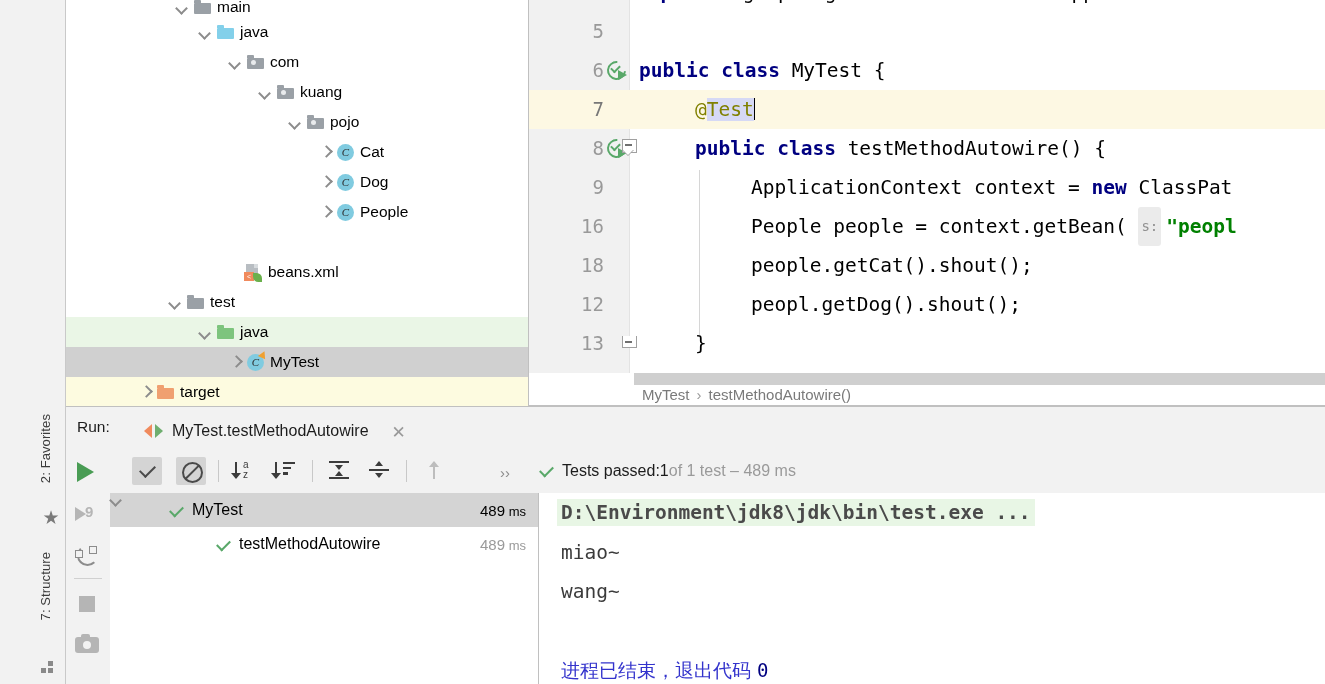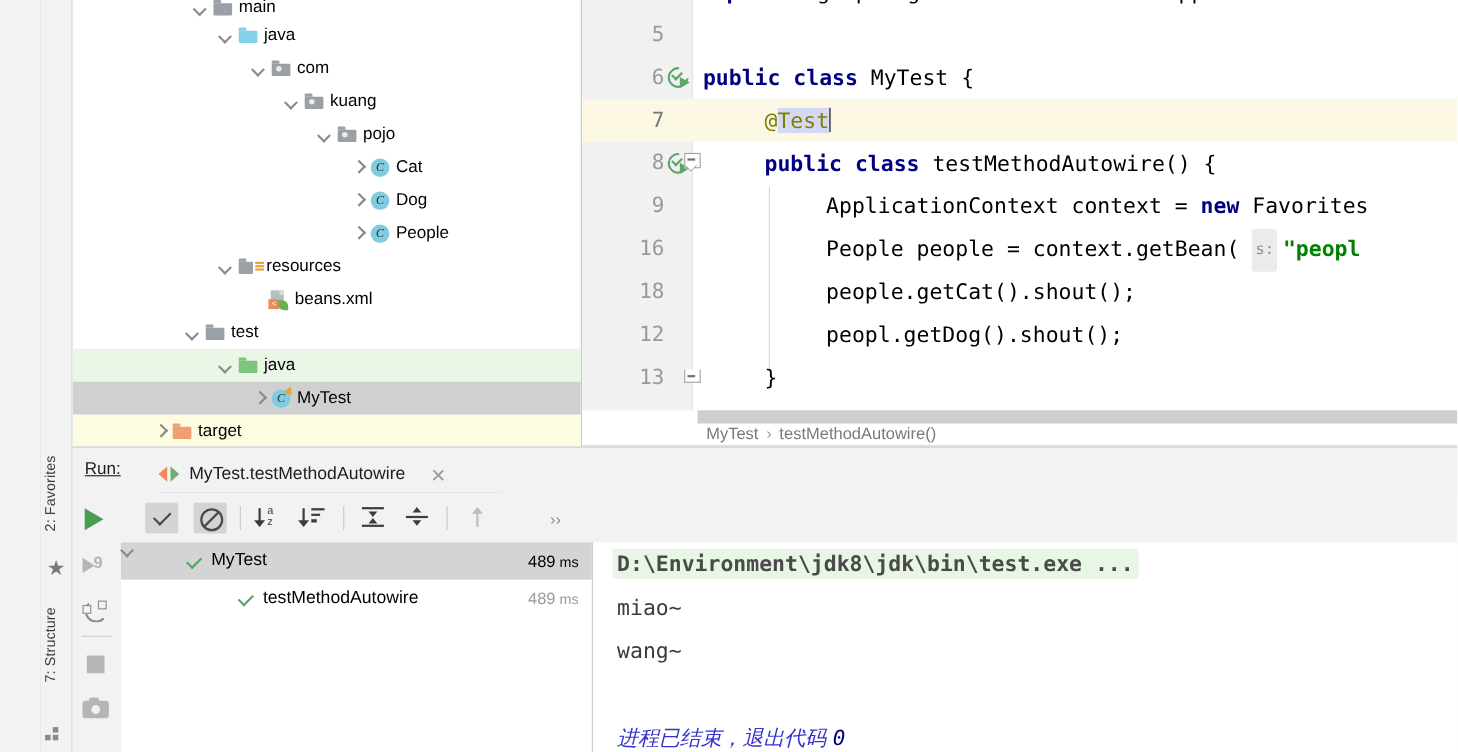--- a/index.html
+++ b/index.html
@@ -193,21 +193,21 @@
 
   
   .runpanel{
     position:absolute;left:66px;top:406px;width:1259px;height:278px;
     background:#f2f2f2;border-top:1px solid #c0c0c0;
   }
   .run-header{
     position:absolute;left:0;top:0;width:1259px;height:41px;background:#f2f2f2;
   }
   .run-label{
-    position:absolute;left:11px;top:11px;font-size:15.5px;color:#1c1c1c;text-decoration:underline;
+    position:absolute;left:11px;top:11px;font-size:15.5px;color:#1c1c1c;
   }
   .run-tab{
     position:absolute;left:78px;top:8px;height:32px;
     display:flex;align-items:center;
   }
   .junit-ico{
     position:relative;width:19px;height:16px;margin-right:9px;
   }
   .junit-ico .l{position:absolute;left:0;top:1px;width:0;height:0;
     border-top:7px solid transparent;border-bottom:7px solid transparent;
@@ -404,34 +404,20 @@
       <span class="tlabel">Dog</span>
     </div>
 
     <div class="trow" style="top:197px;">
       <div style="width:253px"></div>
       <div class="arrow right"></div>
       <div class="cls">C</div>
       <span class="tlabel">People</span>
     </div>
 
-    <div class="trow" style="top:227px;">
-      <div style="width:133px"></div>
-      <div class="arrow down"></div>
-      <div class="fold gray" style="width:22px;flex:0 0 22px;">
-        <div class="tab"></div>
-          <div class="body" style="width:13px;"></div>
-        <div class="lines">
-            <b></b>
-            <b></b>
-            <b></b>
-          </div>
-      </div>
-      <span class="tlabel" style="margin-left:3px;">resources</span>
-    </div>
 
     <div class="trow" style="top:257px;">
       <div style="width:178px"></div>
       <div class="xmlico">
         <div class="pg"></div>
           <div class="cor"></div>
           <div class="bk">&lt;</div>
           <div class="lf"></div>
       </div>
       <span class="tlabel">beans.xml</span>
@@ -516,21 +502,21 @@
     </div>
     <div class="fold-mark" style="left:93px;top:139px;">
       <div class="sh"></div>
         <div class="pt"></div>
         <div class="pt2"></div>
         <div class="mn"></div>
     </div>
 
     <div class="eline" style="top:168px;">
       <div class="lnum">9</div>
-      <div class="ecode" style="left:222px;"><span>ApplicationContext context = </span><span class="kw">new</span><span> Favorites</span></div>
+      <div class="ecode" style="left:222px;"><span>ApplicationContext context = </span><span class="kw">new</span><span> ClassPat</span></div>
     </div>
 
     <div class="eline" style="top:207px;">
       <div class="lnum">16</div>
       <div class="ecode" style="left:222px;"><span>People people = context.getBean( </span><span class="hintchip">s:</span><span class="str" style="margin-left:5px;">"peopl</span></div>
     </div>
 
     <div class="eline" style="top:246px;">
       <div class="lnum">18</div>
       <div class="ecode" style="left:222px;"><span>people.getCat().shout();</span></div>
@@ -649,20 +635,26 @@
           <div class="ar" style="top:12px;border-top:5px solid #3c3c3c;"></div>
         </div>
       </div>
       <div class="tb-sep" style="left:296px;"></div>
       <div class="tb-btn" style="left:310px;">
         <div class="uparrow"></div>
       </div>
       <div class="tb-more">››</div>
     </div>
 
+    <div class="run-status">
+      <div class="chk-green"></div>
+      <span class="st-main">Tests passed: </span>
+        <span class="st-main">1</span>
+        <span class="st-dim"> of 1 test – 489 ms</span>
+    </div>
 
     <div class="test-tree">
       <div class="ttrow sel" style="top:0;">
         <div style="width:48px"></div>
         <div class="arrow down"></div>
         <div class="chk-green" style="margin-left:10px;"></div>
         <span>MyTest</span>
         <span class="ttime"><span>489</span><span class="u"> ms</span></span>
       </div>
       <div class="ttrow" style="top:34px;">
@@ -670,16 +662,16 @@
         <div class="chk-green"></div>
         <span>testMethodAutowire</span>
         <span class="ttime" style="color:#9a9a9a;"><span>489</span><span class="u"> ms</span></span>
       </div>
     </div>
 
     <div class="console">
       <div class="cline cmd" style="top:6px;">D:\Environment\jdk8\jdk\bin\test.exe ...</div>
       <div class="cline" style="top:48px;">miao~</div>
       <div class="cline" style="top:87px;">wang~</div>
-      <div class="cline exit" style="top:165px;font-style:italic;"><span>进程已结束，退出代码 </span><span class="z">0</span></div>
+      <div class="cline exit" style="top:165px;"><span>进程已结束，退出代码 </span><span class="z">0</span></div>
     </div>
   </div>
 </div>
 
 </body></html>

